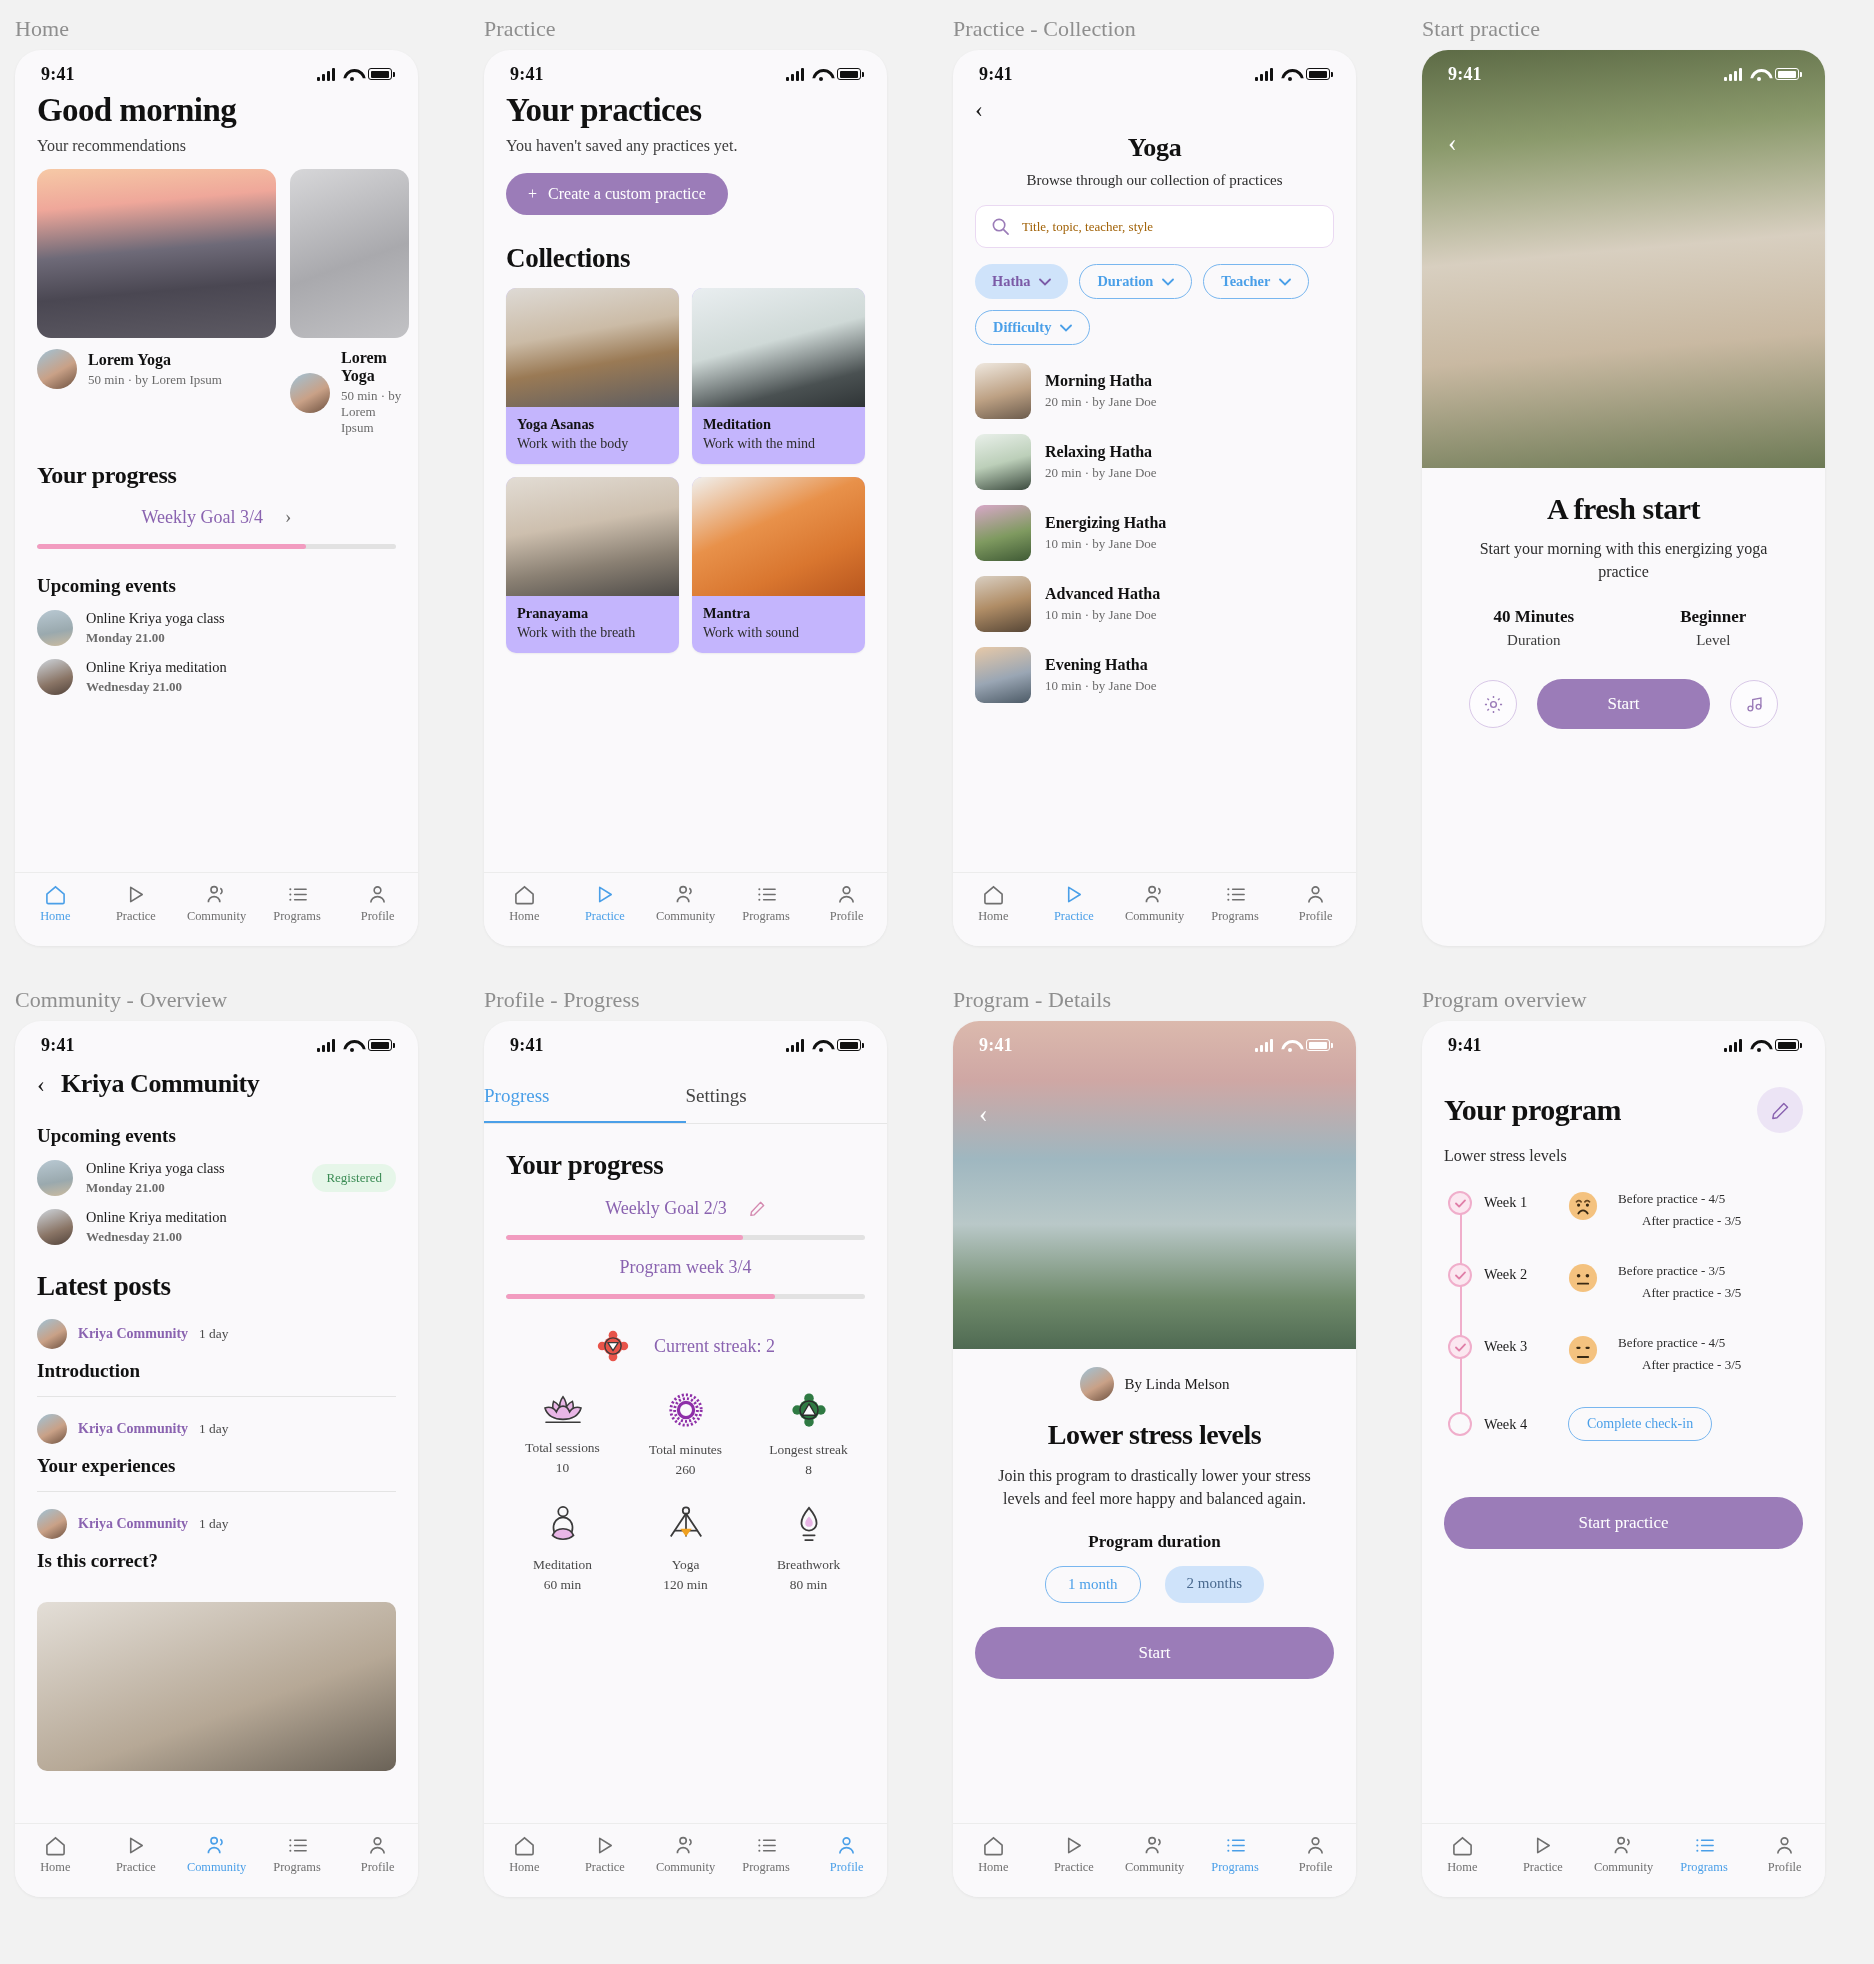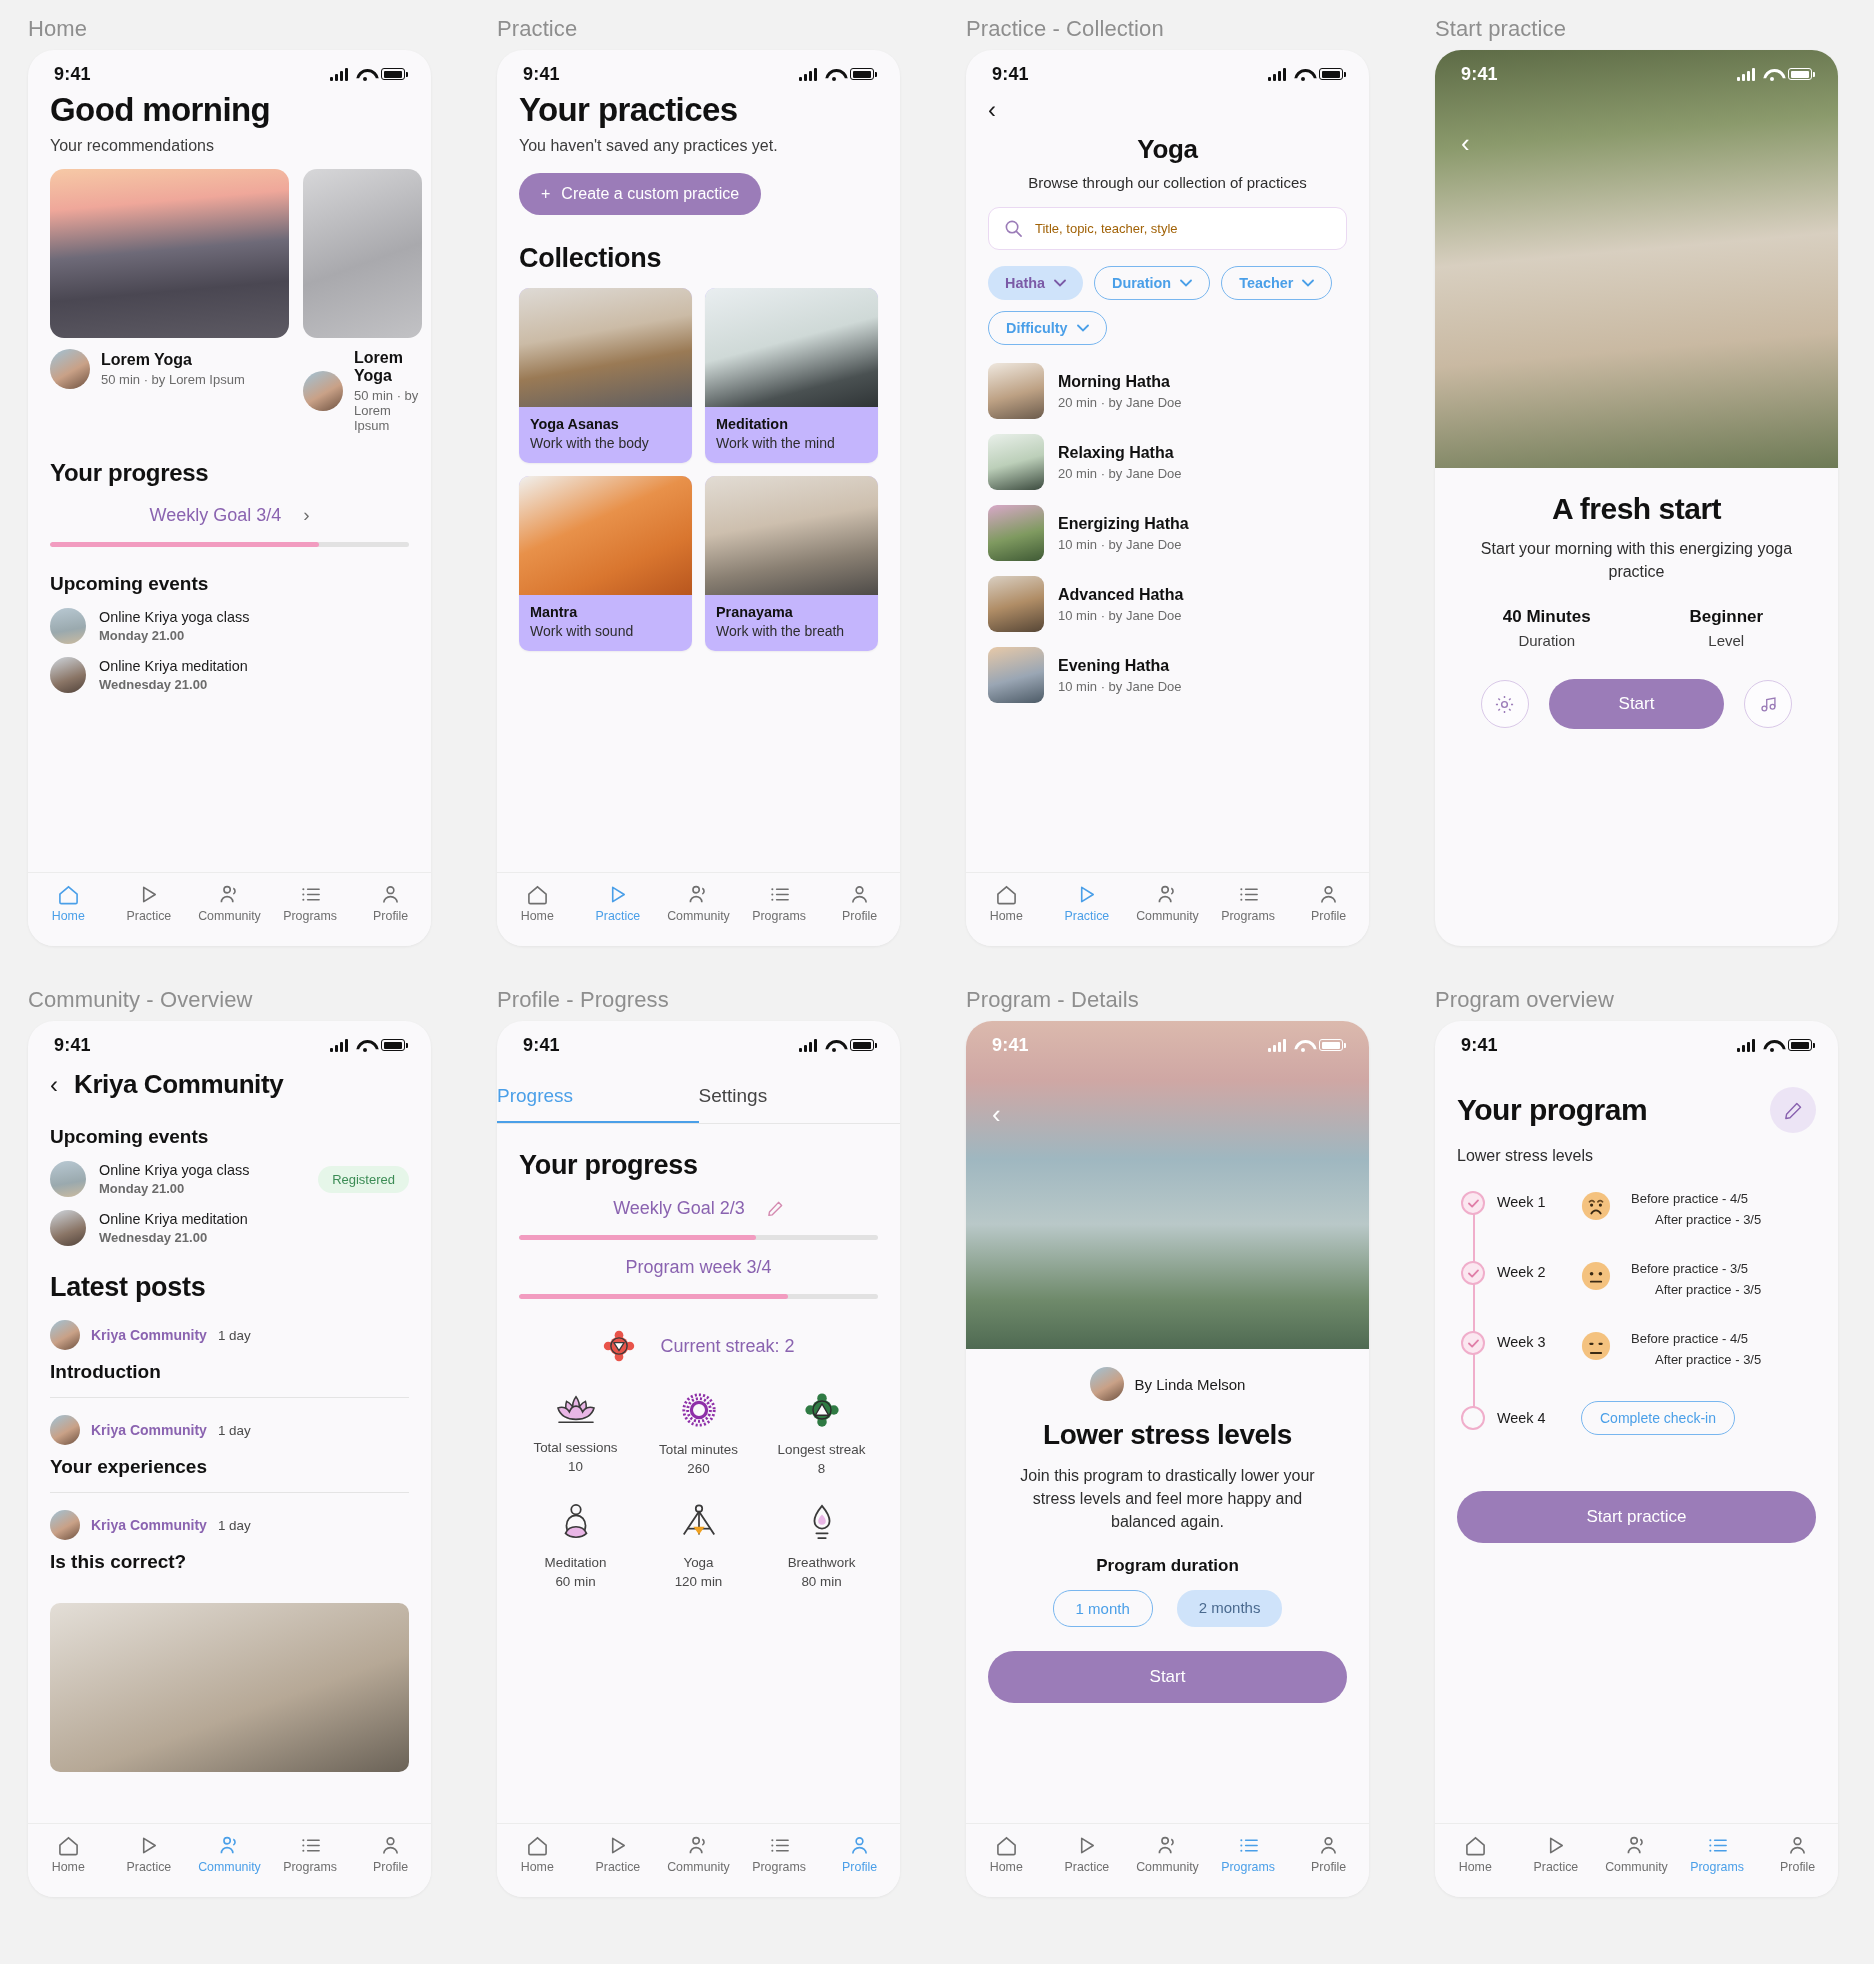--- a/index.html
+++ b/index.html
@@ -9,21 +9,21 @@
     font-family:"Liberation Sans", sans-serif;
     color:#111;
     overflow:hidden;
   }
   .grid {
     display:grid;
     grid-template-columns: repeat(4, 469px);
     grid-template-rows: 971px 971px;
     width:1875px;
   }
-  .cell { position:relative; padding:0 28px; }
+  .cell { position:relative; padding:0 15px;font-family:Liberation Serif, serif; }
   .screen-label {
     font-size:22px; color:#8e8e8e; padding:16px 0 8px 0; letter-spacing:0.1px;
   }
   .phone {
     position:relative;
     width:403px; height:896px;
     background:#faf9fb;
     border-radius:26px;
     overflow:hidden;
     box-shadow:0 1px 3px rgba(0,0,0,.06);
@@ -377,31 +377,31 @@
             </div>
           </div>
           <div class="card">
             <div class="img ph-medit"></div>
             <div class="cap">
               <div class="t">Meditation</div>
               <div class="s">Work with the mind</div>
             </div>
           </div>
           <div class="card">
+            <div class="img ph-pranayama"></div>
+            <div class="cap">
+              <div class="t">Pranayama</div>
+              <div class="s">Work with the breath</div>
+            </div>
+          </div>
+          <div class="card">
             <div class="img ph-mantra"></div>
             <div class="cap">
               <div class="t">Mantra</div>
               <div class="s">Work with sound</div>
-            </div>
-          </div>
-          <div class="card">
-            <div class="img ph-pranayama"></div>
-            <div class="cap">
-              <div class="t">Pranayama</div>
-              <div class="s">Work with the breath</div>
             </div>
           </div>
         </div>
       </div>
       <div class="tabbar">
         <div class="tab">
           <svg width="23" height="21" viewBox="0 0 24 22" fill="none" stroke="currentColor" stroke-width="1.7">
               <path d="M3 10.5 12 3l9 7.5V19a1.5 1.5 0 0 1-1.5 1.5h-15A1.5 1.5 0 0 1 3 19z"></path>
             </svg>
           <span class="lbl">Home</span>

